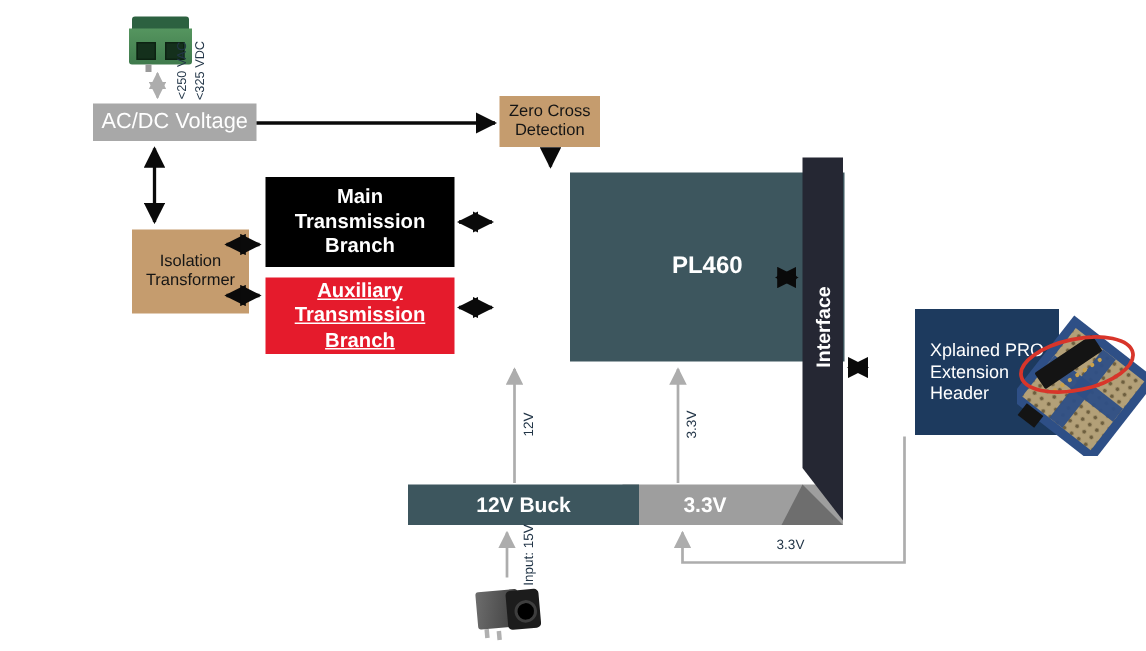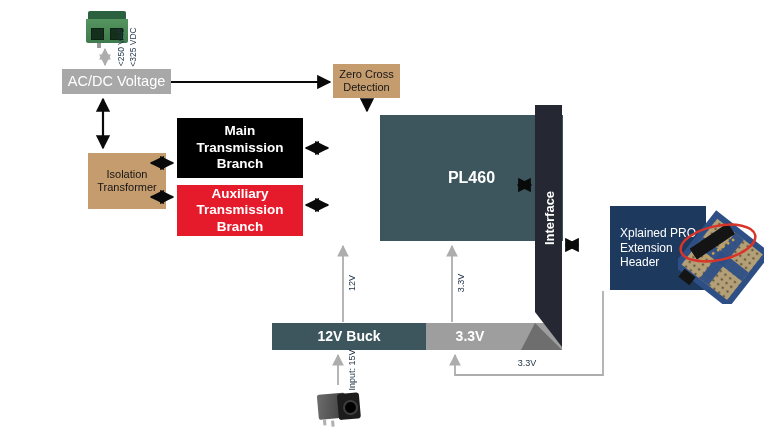--- a/index.html
+++ b/index.html
@@ -8,21 +8,21 @@
     font-family:"Liberation Sans",sans-serif;overflow:hidden;
   }
   .blk{
     position:absolute;display:flex;align-items:center;justify-content:center;
     text-align:center;white-space:pre-line;box-sizing:border-box;line-height:1.22;
   }
   .blk-acdc{left:62px;top:69px;width:109px;height:25px;background:#a8a8a8;color:#fff;font-size:14.5px;}
   .blk-zerocross{left:333px;top:64px;width:67px;height:34px;background:#c59c6e;color:#151515;font-size:11px;}
   .blk-isolation{left:88px;top:153px;width:78px;height:56px;background:#c59c6e;color:#151515;font-size:11px;}
   .blk-main{left:177px;top:118px;width:126px;height:60px;background:#000000;color:#fff;font-size:13.5px;font-weight:bold;}
-  .blk-aux{left:177px;top:185px;width:126px;height:51px;background:#e51b2c;color:#fff;font-size:13.5px;font-weight:bold;}
+  .blk-aux{left:177px;top:185px;width:126px;height:51px;background:#e51b2c;color:#fff;font-size:13.5px;font-weight:bold;text-decoration:underline;}
   .blk-pl460{left:332px;top:115px;width:183px;height:126px;background:#3d565e;color:#fff;font-size:16px;font-weight:bold;margin-left:48px;}
   .blk-xplained{left:582px;top:206px;width:96px;height:84px;background:#1d3a5e;color:#fff;font-size:12px;
     justify-content:flex-start;text-align:left;padding-left:10px;margin-left:28px;}
   .blk-buck{left:272px;top:323px;width:154px;height:27px;background:#3d565e;color:#fff;font-size:14px;font-weight:bold;}
   .blk-rail{left:415px;top:323px;width:110px;height:27px;background:transparent;color:#fff;font-size:14px;font-weight:bold;}
   .rail-bg{position:absolute;left:415px;top:323px;width:147px;height:27px;background:#9e9e9e;}
   .vlabel{
     position:absolute;white-space:nowrap;color:#233648;font-size:9px;
     transform:translate(-50%,-50%) rotate(-90deg);
   }

